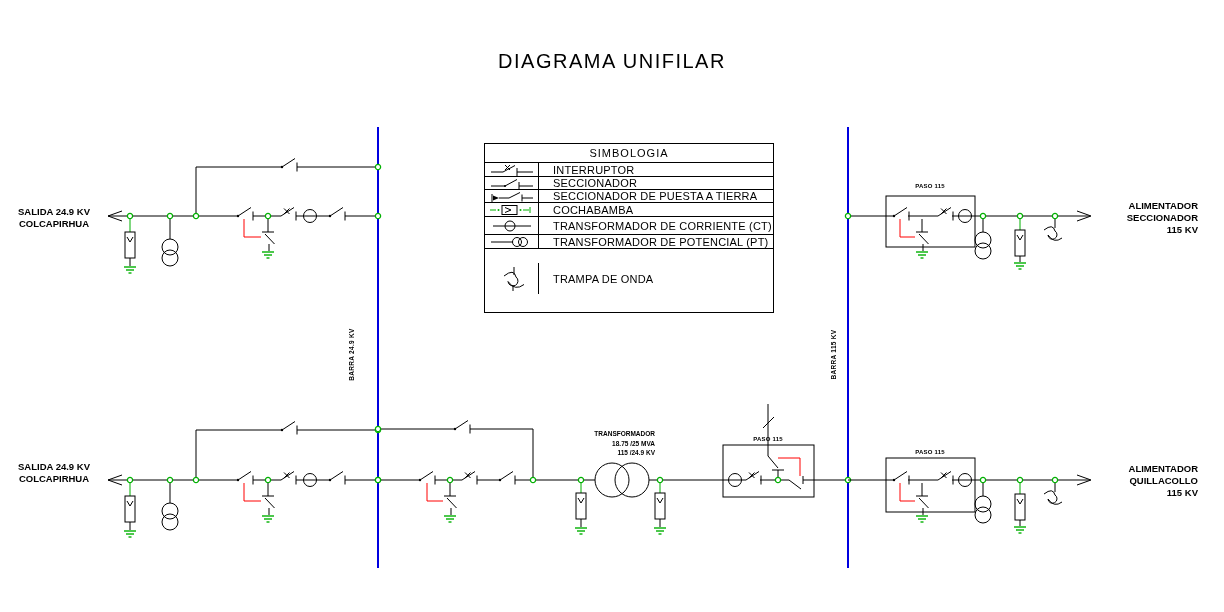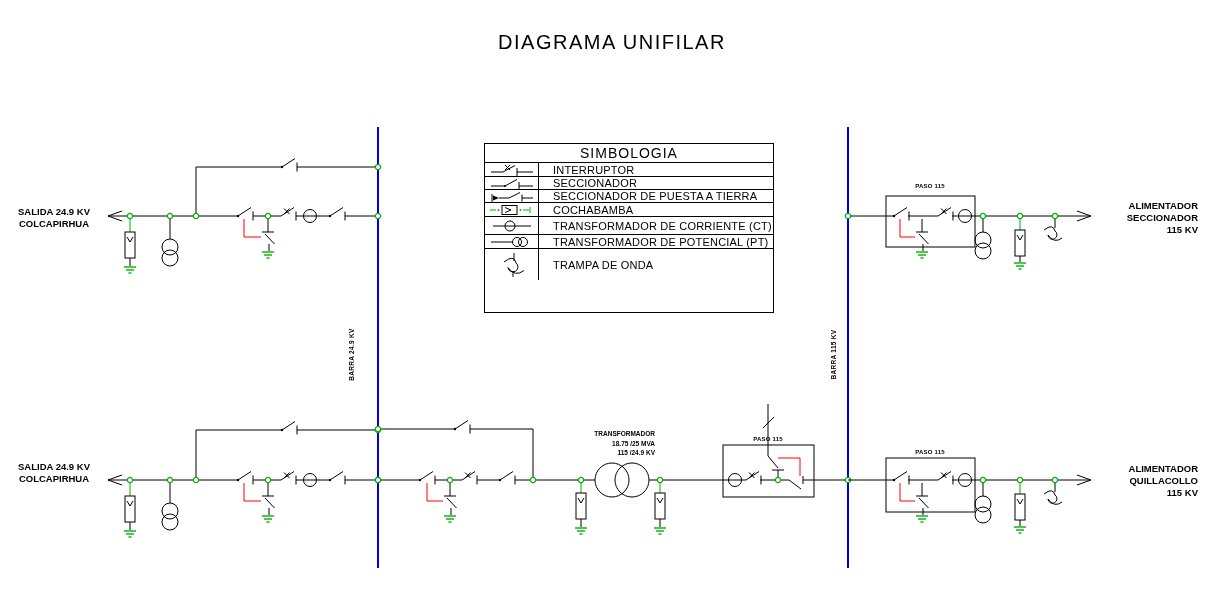--- a/index.html
+++ b/index.html
@@ -1,19 +1,19 @@
 <!DOCTYPE html>
 <html><head>
 <meta charset="utf-8">
 <style>
   * { margin:0; padding:0; box-sizing:border-box; }
   body { background:#ffffff; font-family:"Liberation Sans", sans-serif; }
   .canvas { position:relative; width:1224px; height:612px; background:#fff; overflow:hidden; }
   .title {
-    position:absolute; left:0; right:0; top:31px; text-align:center;
+    position:absolute; left:0; right:0; top:50px; text-align:center;
     font-size:20px; letter-spacing:1.5px; color:#000; font-weight:400;
   }
   svg.wires { position:absolute; left:0; top:0; }
   .lbl { position:absolute; color:#000; font-weight:bold; }
   .salida { width:110px; text-align:center; font-size:9.5px; line-height:11.5px; }
   .salida-top { left:-1px; top:206px; }
   .salida-bottom { left:-1px; top:461px; }
   .alim { width:110px; text-align:right; font-size:9.5px; line-height:12px; }
   .alim-top { left:1088px; top:200px; }
   .alim-bottom { left:1088px; top:463px; }
@@ -29,24 +29,24 @@
   .boxlbl-br { left:895px; top:449px; }
   .xfmr-lbl { width:100px; left:555px; top:429px; text-align:right; font-size:6.5px; line-height:9.5px; }
 
   
   .legend {
     position:absolute; left:484px; top:143px; width:290px; height:170px;
     border:1px solid #000; background:#fff; display:flex; flex-direction:column;
   }
   .legend-header {
     height:19px; border-bottom:1px solid #000; text-align:center;
-    font-size:14px; letter-spacing:1px; color:#000; line-height:18px;
+    font-size:11px; letter-spacing:1px; color:#000; line-height:18px;
   }
   .lrow { display:flex; border-bottom:1px solid #000; }
-  .lrow:last-child { border-bottom:none; }
+  .lrow:last-child { border-bottom:none;margin-top:14px; }
   .lsym { width:54px; border-right:1px solid #000; display:flex; align-items:center; justify-content:center; }
   .llab { flex:1; display:flex; align-items:center; padding-left:14px; font-size:11px; color:#000; letter-spacing:.2px; }
   .h14{height:14px} .h13{height:13px} .h18{height:18px} .h33{height:33px} .h31{height:31px}
 </style>
 </head>
 <body>
 
 <div class="canvas">
 
   <div class="title">DIAGRAMA UNIFILAR</div>

